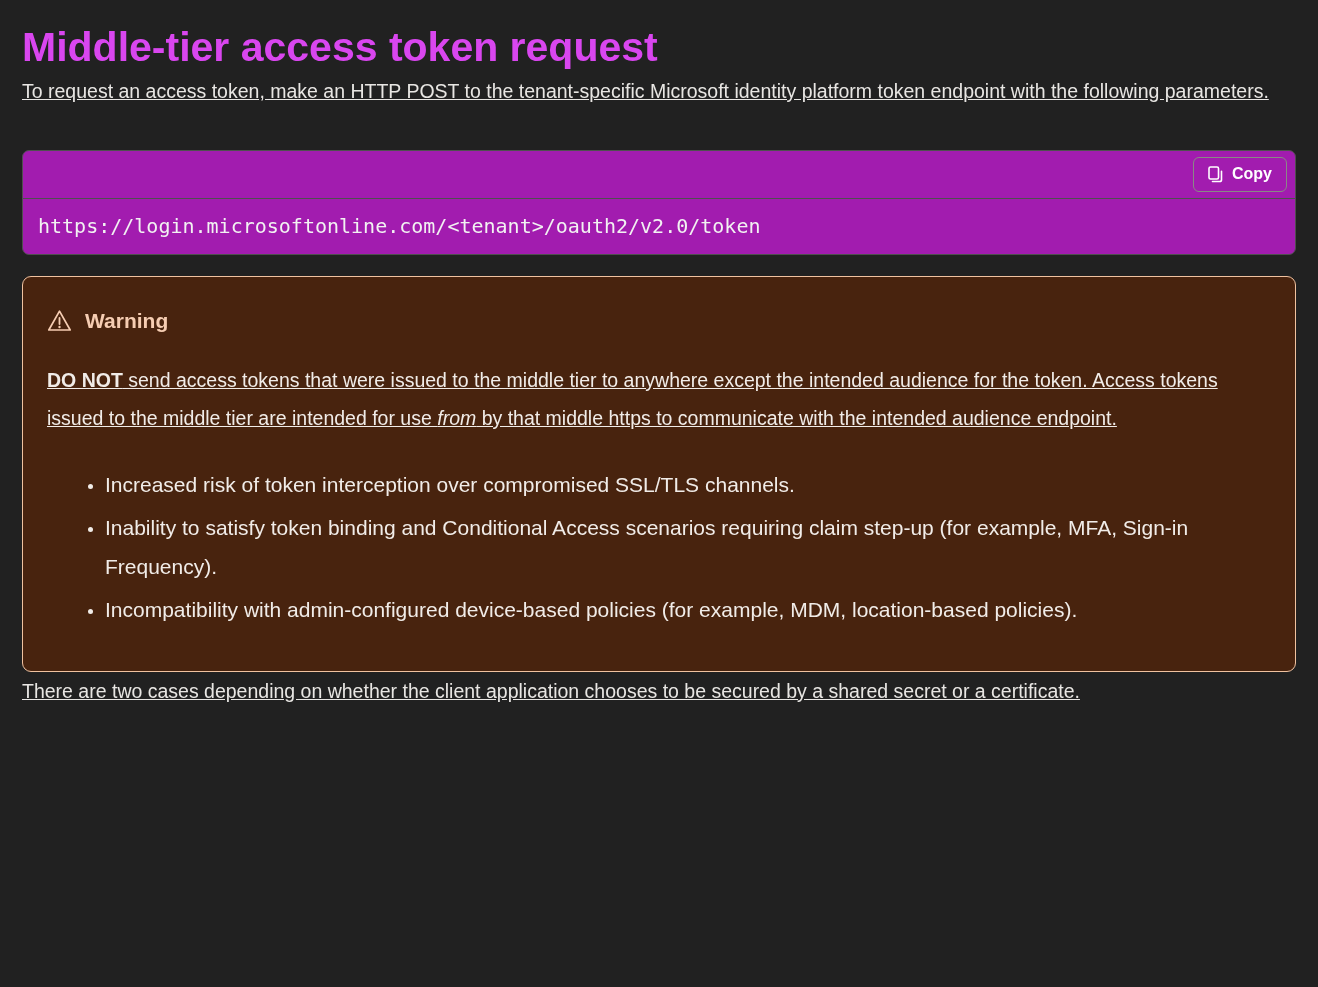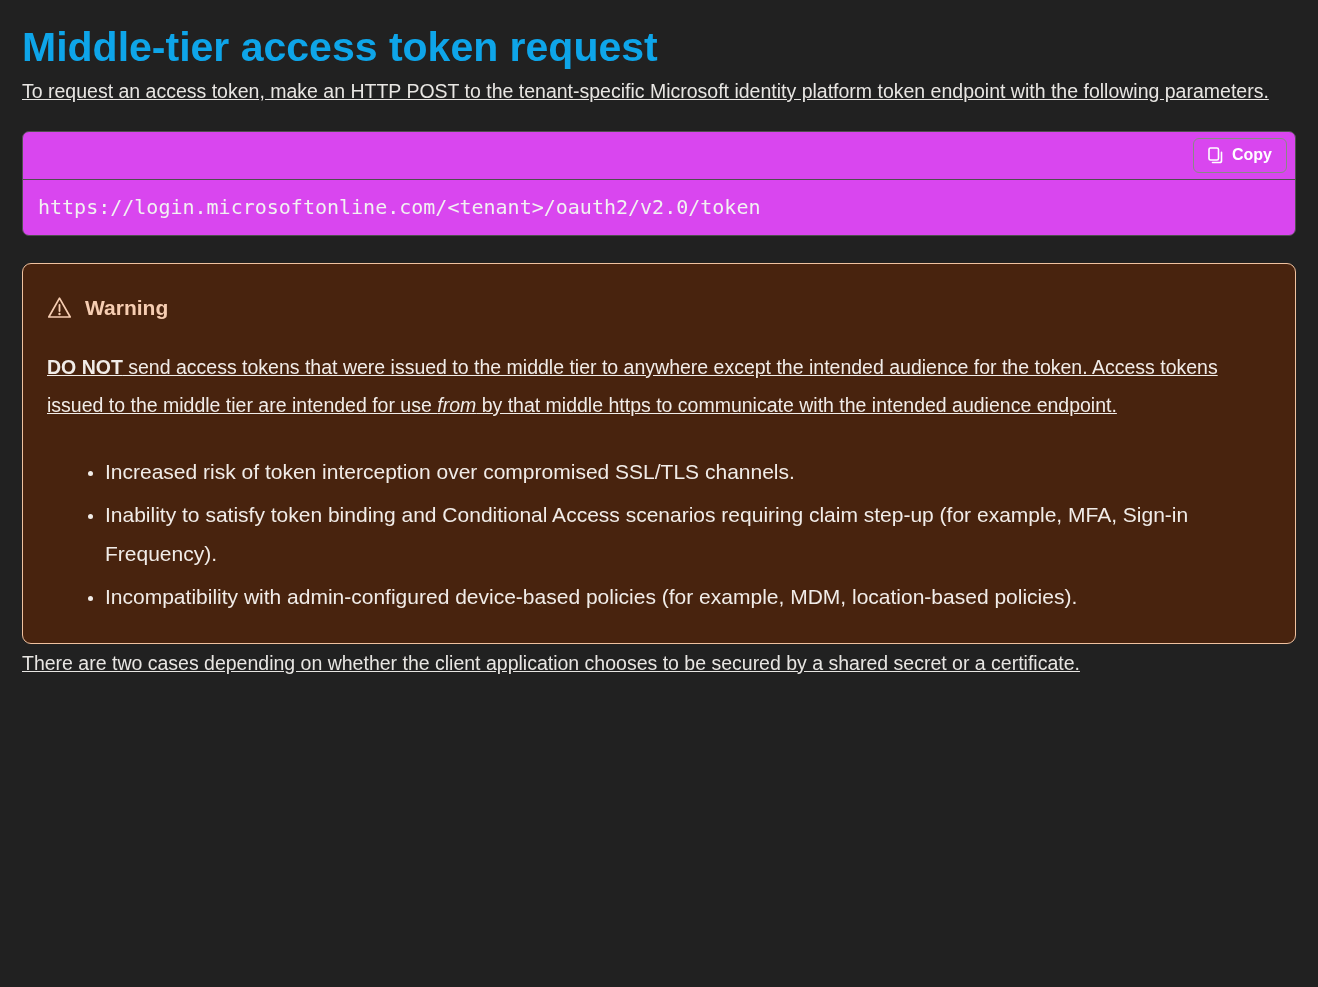--- a/index.html
+++ b/index.html
@@ -14,38 +14,38 @@
     width: 1318px;
     min-height: 987px;
     padding: 0 22px;
   }
   h1.title {
     margin: 0;
     padding-top: 22px;
     font-size: 41px;
     line-height: 50px;
     font-weight: 700;
-    color: #0ea5e9;
+    color: #d946ef;
     letter-spacing: 0px;
   }
   p.body-text {
     font-size: 19.5px;
     line-height: 38.5px;
     margin: 0;
     color: #e8e6e3;
     text-decoration: underline;
   }
   .intro { margin-top: 36px; }
 
   
   .code-block {
-    margin-top: 20px;
+    margin-top: 39px;
     border: 1px solid #4f4f4f;
     border-radius: 7px;
-    background: #d946ef;
+    background: #a21caf;
     overflow: hidden;
   }
   .code-header {
     display: flex;
     justify-content: flex-end;
     align-items: center;
     height: 48px;
     padding: 0 8px;
     border-bottom: 1px solid #4f4f4f;
   }
@@ -71,25 +71,25 @@
     font-family: "DejaVu Sans Mono", "Liberation Mono", monospace;
     font-size: 20px;
     line-height: 21px;
     color: #f2f2f2;
     white-space: pre;
     overflow-x: auto;
   }
 
   
   .warning-box {
-    margin-top: 27px;
+    margin-top: 21px;
     background: #48230e;
     border: 1px solid #f0c2a0;
     border-radius: 9px;
-    padding: 24px 24px 26px 24px;
+    padding: 24px 24px 41px 24px;
     color: #f1ece8;
   }
   .warning-title {
     display: flex;
     align-items: center;
     gap: 13px;
     margin: 0 0 6px 0;
     padding-top: 8px;
     font-size: 21px;
     font-weight: 700;

